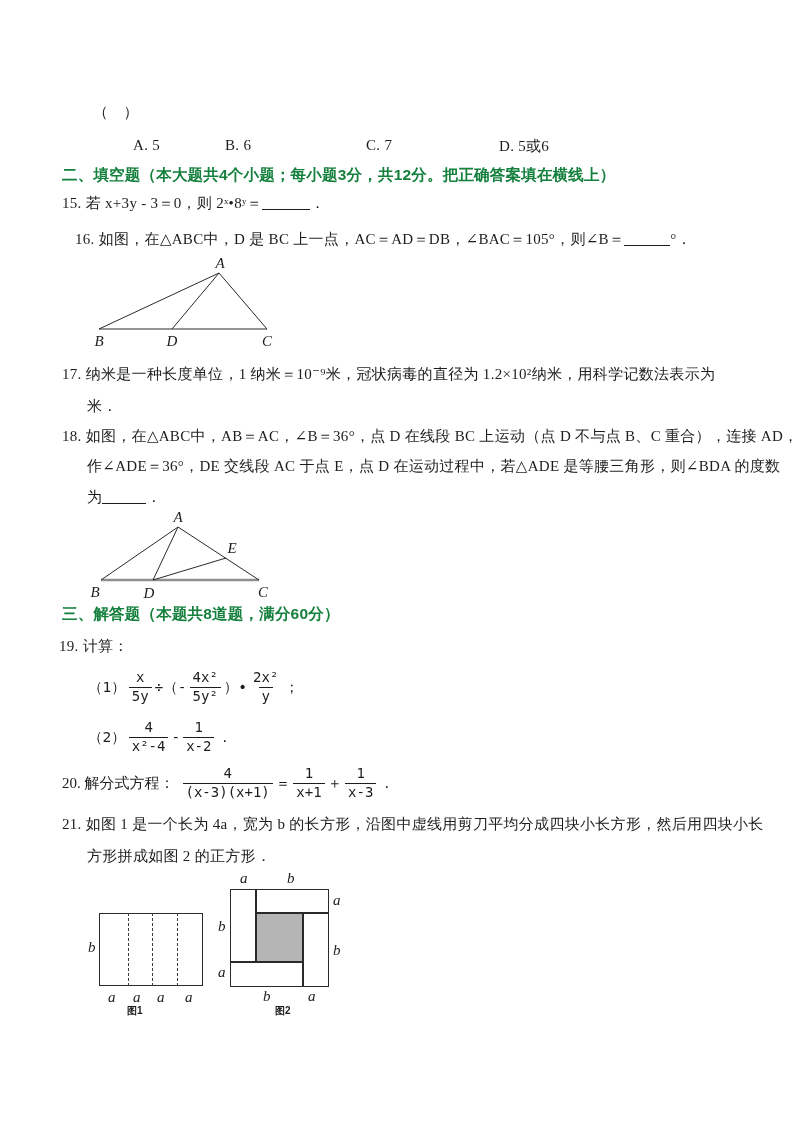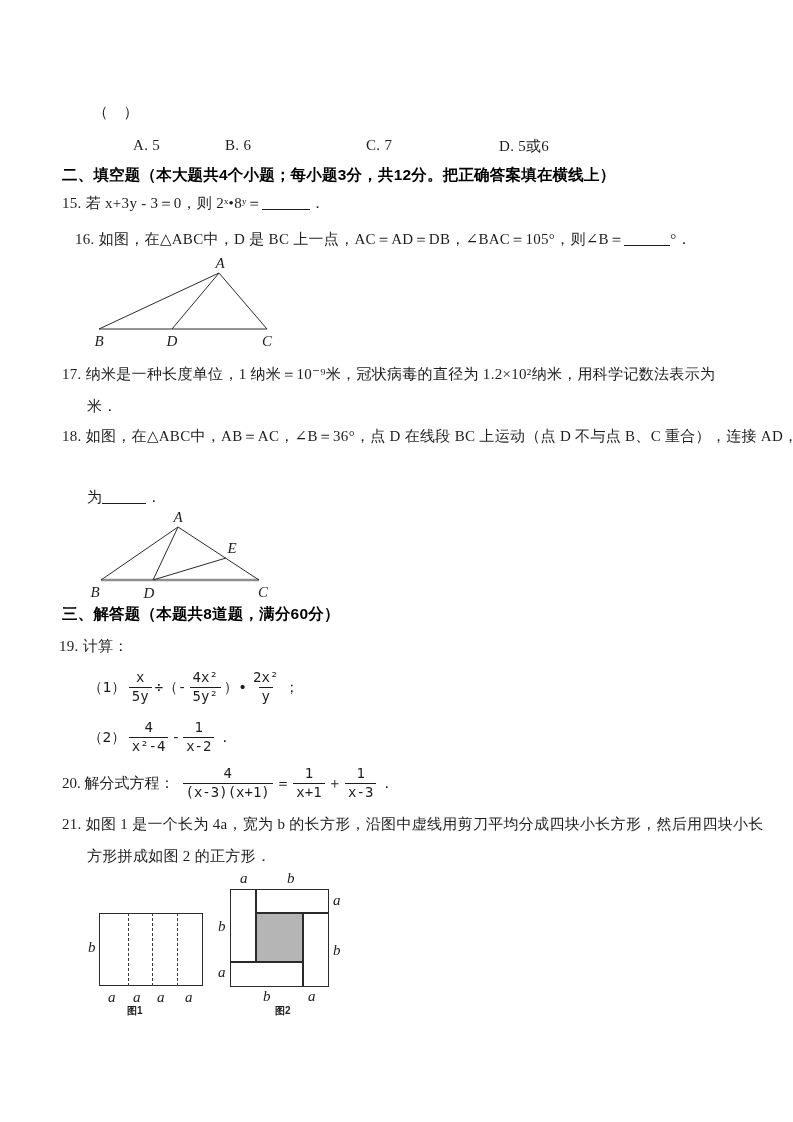--- a/index.html
+++ b/index.html
@@ -3,21 +3,21 @@
 <meta charset="utf-8">
 <style>
   html,body{margin:0;padding:0;background:#e8e8e8;}
   #page{
     position:relative;width:793px;height:1122px;margin:0 auto;
     background:#fff;overflow:hidden;
     font-family:"Liberation Serif","DejaVu Serif",serif;
     color:var(--ink,#1d1d1d);font-size:15px;
   }
   .line{position:absolute;white-space:nowrap;letter-spacing:0.3px;}
-  .hdr{font-family:"Liberation Sans","DejaVu Sans",sans-serif;font-weight:bold;font-size:15.5px;color:#000000;letter-spacing:0.2px;}
+  .hdr{font-family:"Liberation Sans","DejaVu Sans",sans-serif;font-weight:bold;font-size:15.5px;color:#15803d;letter-spacing:0.2px;}
   .blank{display:inline-block;border-bottom:1.2px solid #1d1d1d;height:15px;vertical-align:-2px;}
   .b48{width:48px;} .b46{width:46px;} .b44{width:44px;}
   
   .frow{position:absolute;display:flex;align-items:center;white-space:nowrap;}
   .frow .qlabel{margin-right:6px;}
   .ftext{font-family:"DejaVu Sans Mono","Liberation Mono",monospace;font-size:14.5px;margin:0 1px;}
   .frac{display:inline-flex;flex-direction:column;align-items:center;margin:0 2px;
         font-family:"DejaVu Sans Mono","Liberation Mono",monospace;font-size:14px;line-height:1.25;}
   .frac .fn{padding:0 3px;}
   .frac .fd{border-top:1.2px solid #1d1d1d;padding:0 3px;}
@@ -63,20 +63,21 @@
     <text x="135" y="12">A</text>
     <text x="14" y="90">B</text>
     <text x="87" y="90">D</text>
     <text x="182" y="90">C</text>
   </svg>
 
   <div class="line" style="left:62px;top:365px;">17. 纳米是一种长度单位，1 纳米＝10⁻⁹米，冠状病毒的直径为 1.2×10²纳米，用科学记数法表示为</div>
   <div class="line" style="left:87px;top:397px;">米．</div>
 
   <div class="line" style="left:62px;top:427px;">18. 如图，在△ABC中，AB＝AC，∠B＝36°，点 D 在线段 BC 上运动（点 D 不与点 B、C 重合），连接 AD，</div>
+  <div class="line" style="left:87px;top:457px;">作∠ADE＝36°，DE 交线段 AC 于点 E，点 D 在运动过程中，若△ADE 是等腰三角形，则∠BDA 的度数</div>
   <div class="line" style="left:87px;top:488px;">
     <span>为</span><span class="blank b44"></span><span>．</span>
   </div>
 
   <svg style="position:absolute;left:85px;top:506px;" width="200" height="96" viewBox="0 0 200 96">
     <line x1="16" y1="74" x2="174" y2="74" stroke="#8f8f8f" stroke-width="2.4"></line>
     <line x1="16" y1="74" x2="93" y2="21" stroke="#2a2a2a" stroke-width="1"></line>
     <line x1="93" y1="21" x2="174" y2="74" stroke="#2a2a2a" stroke-width="1"></line>
     <line x1="93" y1="21" x2="68" y2="74" stroke="#2a2a2a" stroke-width="1"></line>
     <line x1="68" y1="74" x2="141" y2="52" stroke="#2a2a2a" stroke-width="1"></line>

